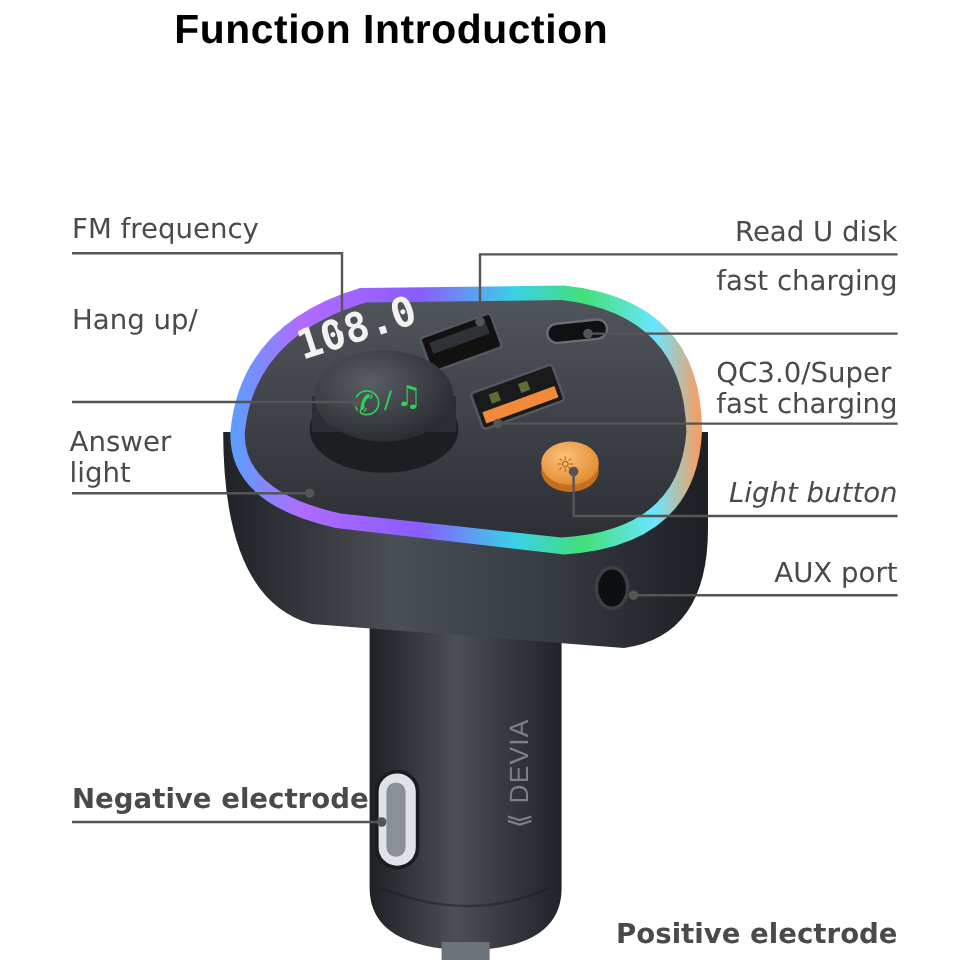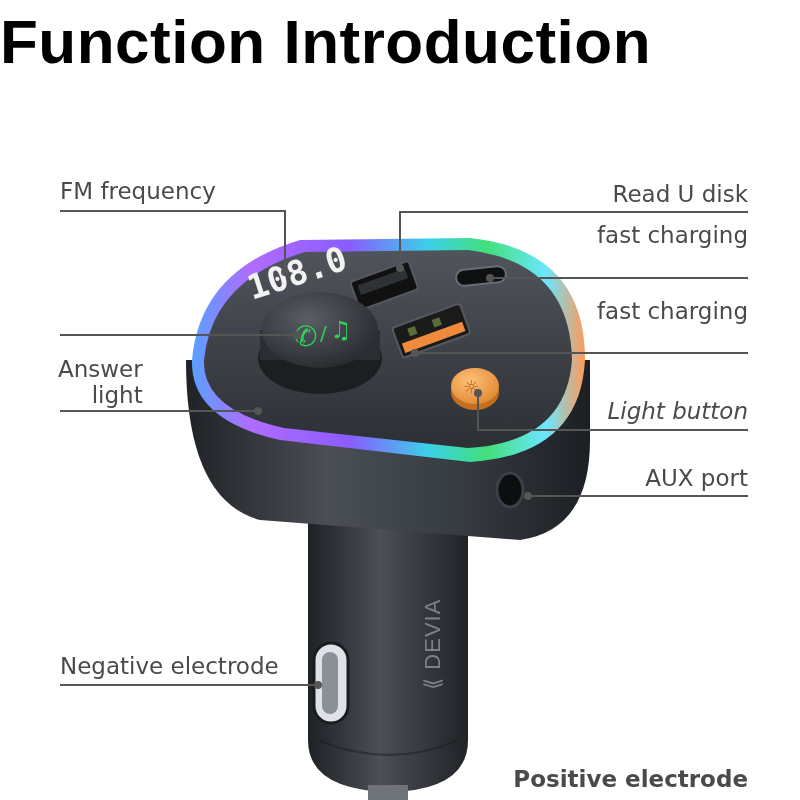--- a/index.html
+++ b/index.html
@@ -1,19 +1,19 @@
 <!DOCTYPE html>
 <html><head>
 <meta charset="utf-8">
 <style>
   html, body { margin:0; padding:0; background:#ffffff; }
   body { width:800px; height:800px; position:relative; overflow:hidden; font-family:"DejaVu Sans","Liberation Sans",sans-serif; }
-  .title { position:absolute; left:0; top:6px; width:652px; font-family:"Liberation Sans",sans-serif; font-weight:700; font-size:62px; color:#000; letter-spacing:0.5px; }
+  .title { position:absolute; left:0; top:6px; width:652px; text-align:center; font-family:"Liberation Sans",sans-serif; font-weight:700; font-size:34px; color:#000; letter-spacing:0.5px; }
   .device { position:absolute; left:0; top:0; width:800px; height:800px; }
-  .lbl { position:absolute; font-size:23px; line-height:26px; color:#4a4a4a; white-space:nowrap;text-align:right; }
+  .lbl { position:absolute; font-size:23px; line-height:26px; color:#4a4a4a; white-space:nowrap; }
   .lbl.right { text-align:left; }
   .lbl .ln { display:block; }
   .lines { position:absolute; left:0; top:0; width:800px; height:800px; pointer-events:none; }
 </style>
 </head>
 <body>
 
 <div class="title">Function Introduction</div>
 
 <svg class="device" viewBox="0 0 800 800" xmlns="http://www.w3.org/2000/svg">
@@ -129,29 +129,31 @@
     <circle cx="490" cy="278" r="4"></circle>
     <circle cx="415" cy="353" r="4"></circle>
     <circle cx="478" cy="393" r="4"></circle>
     <circle cx="528" cy="496" r="4"></circle>
     <circle cx="318" cy="685" r="4"></circle>
   </g>
 </svg>
 
 <div class="lbl" style="left:60px; top:178px;">FM frequency</div>
 <div class="lbl" style="left:60px; top:254px;">
+  <span class="ln">Hang up/</span>
 </div>
 <div class="lbl" style="left:58px; top:356px;">
   <span class="ln">Answer</span>
   <span class="ln">light</span>
 </div>
-<div class="lbl" style="left:60px; top:653px;">Negative electrode</div>
+<div class="lbl" style="left:60px; top:653px;font-weight:bold;">Negative electrode</div>
 
 <div class="lbl right" style="right:52px; top:181px;">Read U disk</div>
 <div class="lbl right" style="right:52px; top:222px;">
   <span class="ln">fast charging</span>
 </div>
 <div class="lbl right" style="right:52px; top:298px;">
+  <span class="ln">QC3.0/Super</span>
   <span class="ln">fast charging</span>
 </div>
 <div class="lbl right" style="right:52px; top:398px;font-style:italic;">Light button</div>
 <div class="lbl right" style="right:52px; top:465px;">AUX port</div>
 <div class="lbl right" style="right:52px; top:766px;font-weight:bold;">Positive electrode</div>
 
 </body></html>

